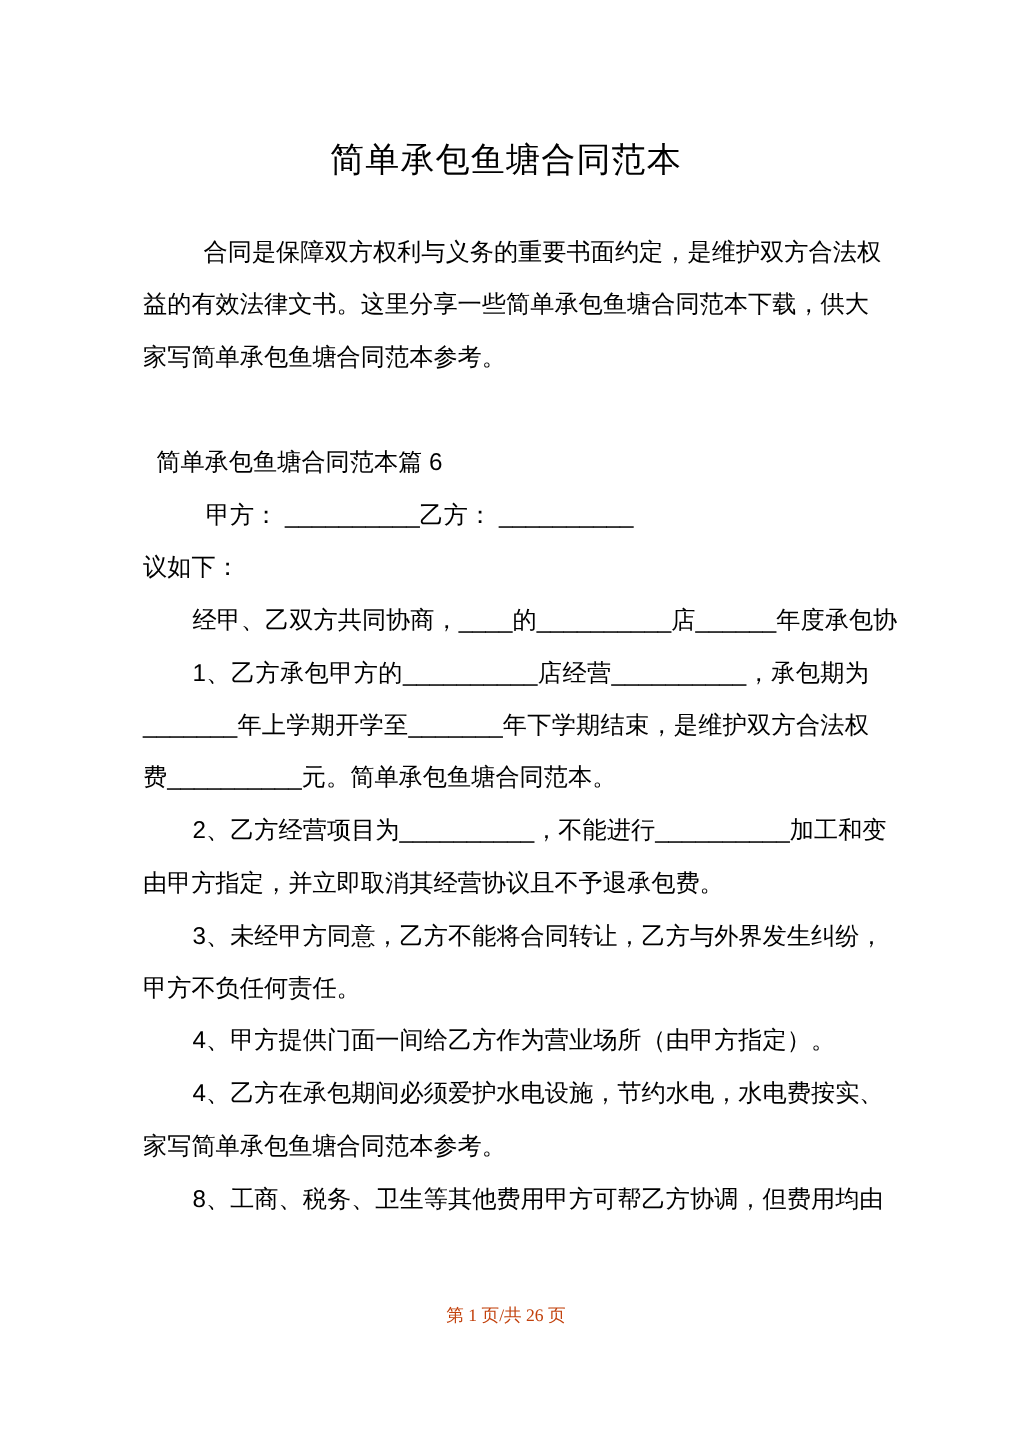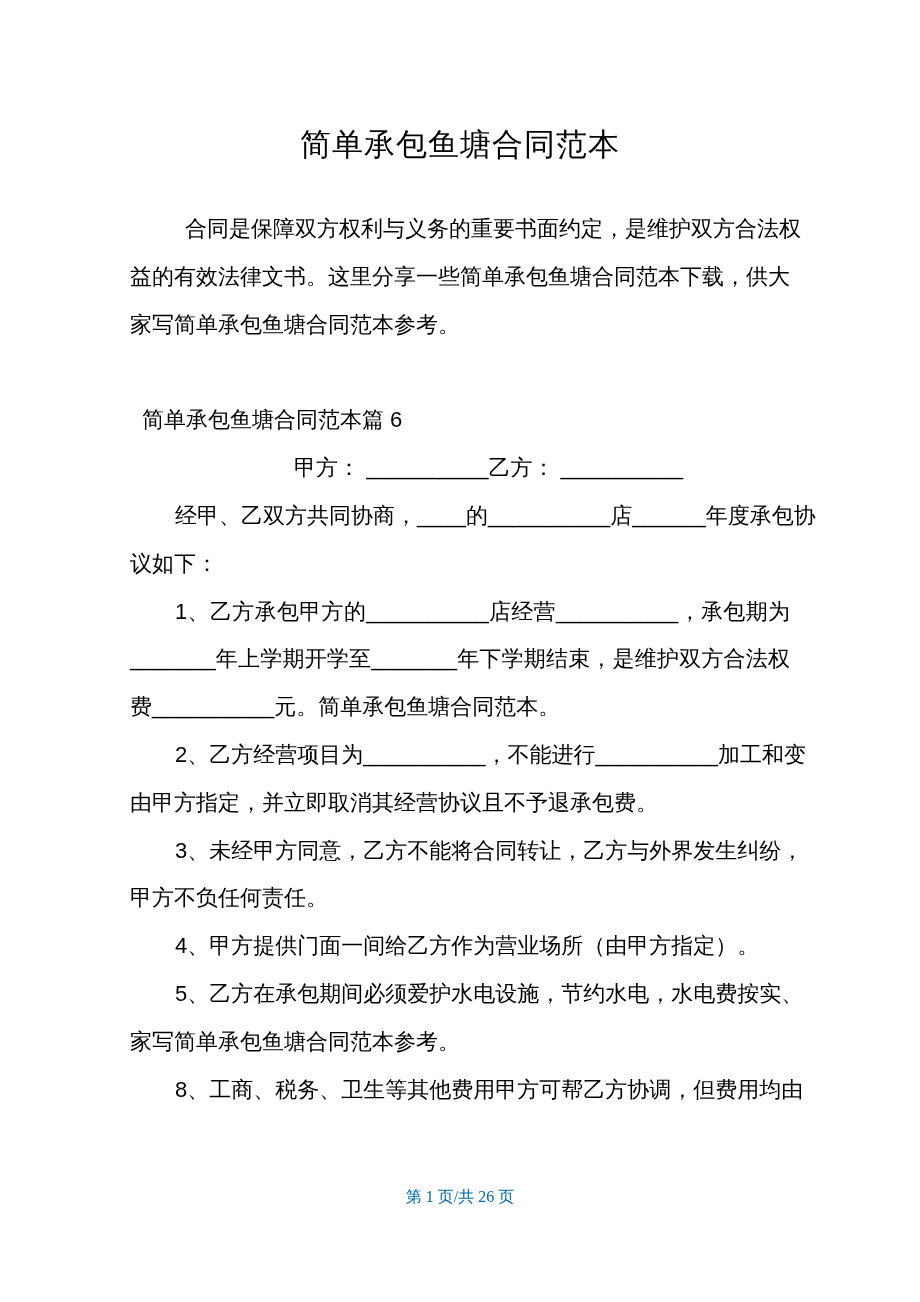--- a/index.html
+++ b/index.html
@@ -39,67 +39,67 @@
     line-height: 47.8px;
     white-space: nowrap;
     text-align: left;
   }
   .fill {
     text-align: justify;
     text-align-last: justify;
     text-justify: inter-character;
   }
   .in55 { text-indent: 55px; }
-  .in57 { text-indent: 57px; text-align: center; }
+  .in57 { text-indent: 57px; }
   .in45 { text-indent: 45px; }
   .in12 { text-indent: 12px; }
   .section-heading {
     margin-top: 48px;
   }
   .page-footer {
     position: absolute;
     left: 0;
     top: 1185px;
     width: 920px;
     text-align: center;
     font-family: "Liberation Serif", "DejaVu Serif", serif;
     font-size: 16px;
     line-height: 24px;
-    color: #0369a1;
+    color: #c2410c;
   }
 </style>
 </head>
 <body>
 
 <div class="page">
   <div class="doc">
 
     <div class="doc-title">简单承包鱼塘合同范本</div>
 
     <div class="intro">
       <div class="line in55 fill">合同是保障双方权利与义务的重要书面约定，是维护双方合法权</div>
       <div class="line fill">益的有效法律文书。这里分享一些简单承包鱼塘合同范本下载，供大</div>
       <div class="line">家写简单承包鱼塘合同范本参考。</div>
     </div>
 
     <div class="line in12 section-heading">简单承包鱼塘合同范本篇 6</div>
 
     <div class="contract-body">
       <div class="line in57">甲方： __________乙方： __________</div>
+      <div class="line">议如下：</div>
       <div class="line in45 fill">经甲、乙双方共同协商，____的__________店______年度承包协</div>
-      <div class="line">议如下：</div>
       <div class="line in45 fill">1、乙方承包甲方的__________店经营__________，承包期为</div>
       <div class="line fill">_______年上学期开学至_______年下学期结束，是维护双方合法权</div>
       <div class="line">费__________元。简单承包鱼塘合同范本。</div>
       <div class="line in45 fill">2、乙方经营项目为__________，不能进行__________加工和变</div>
       <div class="line">由甲方指定，并立即取消其经营协议且不予退承包费。</div>
       <div class="line in45 fill">3、未经甲方同意，乙方不能将合同转让，乙方与外界发生纠纷，</div>
       <div class="line">甲方不负任何责任。</div>
       <div class="line in45">4、甲方提供门面一间给乙方作为营业场所（由甲方指定）。</div>
-      <div class="line in45 fill">5、乙方在承包期间必须爱护水电设施，节约水电，水电费按实、</div>
+      <div class="line in45 fill">4、乙方在承包期间必须爱护水电设施，节约水电，水电费按实、</div>
       <div class="line">家写简单承包鱼塘合同范本参考。</div>
       <div class="line in45 fill">8、工商、税务、卫生等其他费用甲方可帮乙方协调，但费用均由</div>
     </div>
 
   </div>
 
   <div class="page-footer">第 1 页/共 26 页</div>
 </div>
 
 </body></html>

